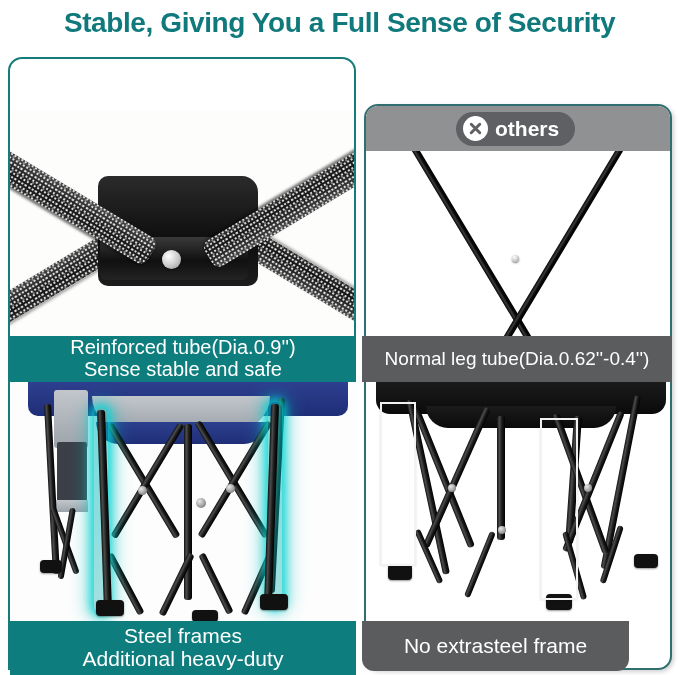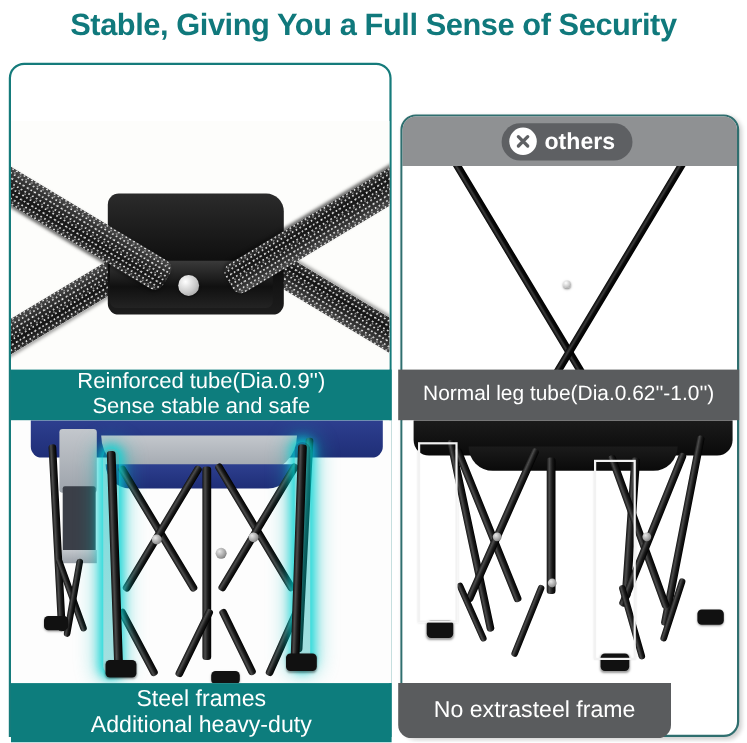--- a/index.html
+++ b/index.html
@@ -93,21 +93,21 @@
 
   
   .cap{
     position:absolute;display:flex;align-items:center;justify-content:center;
     text-align:center;color:#ffffff;line-height:1.08;
     font-family:"Liberation Sans", sans-serif;z-index:20;
   }
   .cap-tl{left:10px;top:336px;width:346px;height:46px;background:#0d7d7d;font-size:20px;}
   .cap-tr{left:362px;top:336px;width:310px;height:46px;background:#5a5c5e;font-size:19px;}
   .cap-bl{left:10px;top:621px;width:346px;height:54px;background:#0d7d7d;font-size:21px;}
-  .cap-br{left:362px;top:621px;width:248px;height:50px;background:#5a5c5e;font-size:21px;
+  .cap-br{left:362px;top:621px;width:267px;height:50px;background:#5a5c5e;font-size:21px;
           border-radius:0 0 12px 12px;}
   .cap span{display:block;}
 
   
   .ph-bl{left:10px;top:382px;width:346px;height:239px;background:#fdfdfd;z-index:5;}
   .ph-br{left:366px;top:382px;width:304px;height:239px;background:#fff;z-index:5;}
 
   .frame-bar{
     position:absolute;
     background:linear-gradient(to right,#111 0%,#4c4c4c 30%,#1a1a1a 62%,#000 100%);
@@ -175,21 +175,21 @@
     <div class="rivet" style="left:146px;top:104px;width:7px;height:7px;"></div>
   </div>
 
   <div class="cap cap-tl">
     <div>
       <span>Reinforced tube(Dia.0.9'')</span>
       <span>Sense stable and safe</span>
     </div>
   </div>
   <div class="cap cap-tr">
-    <span>Normal leg tube(Dia.0.62''-1.0'')</span>
+    <span>Normal leg tube(Dia.0.62''-0.4'')</span>
   </div>
 
   <div class="photo ph-bl">
 
     <div class="fab fab-blue" style="left:18px;top:0px;width:320px;height:34px;border-radius:0 0 10px 10px;"></div>
     <div class="fab fab-grey" style="left:82px;top:14px;width:178px;height:34px;border-radius:0 0 40px 40px;"></div>
     <div class="fab fab-blue" style="left:86px;top:40px;width:170px;height:22px;border-radius:0 0 60px 60px;"></div>
 
     <div class="fab fab-grey" style="left:44px;top:8px;width:34px;height:58px;border-radius:3px;"></div>
     <div class="fab" style="left:47px;top:60px;width:30px;height:62px;background:#3b3f48;border-radius:2px;"></div>

